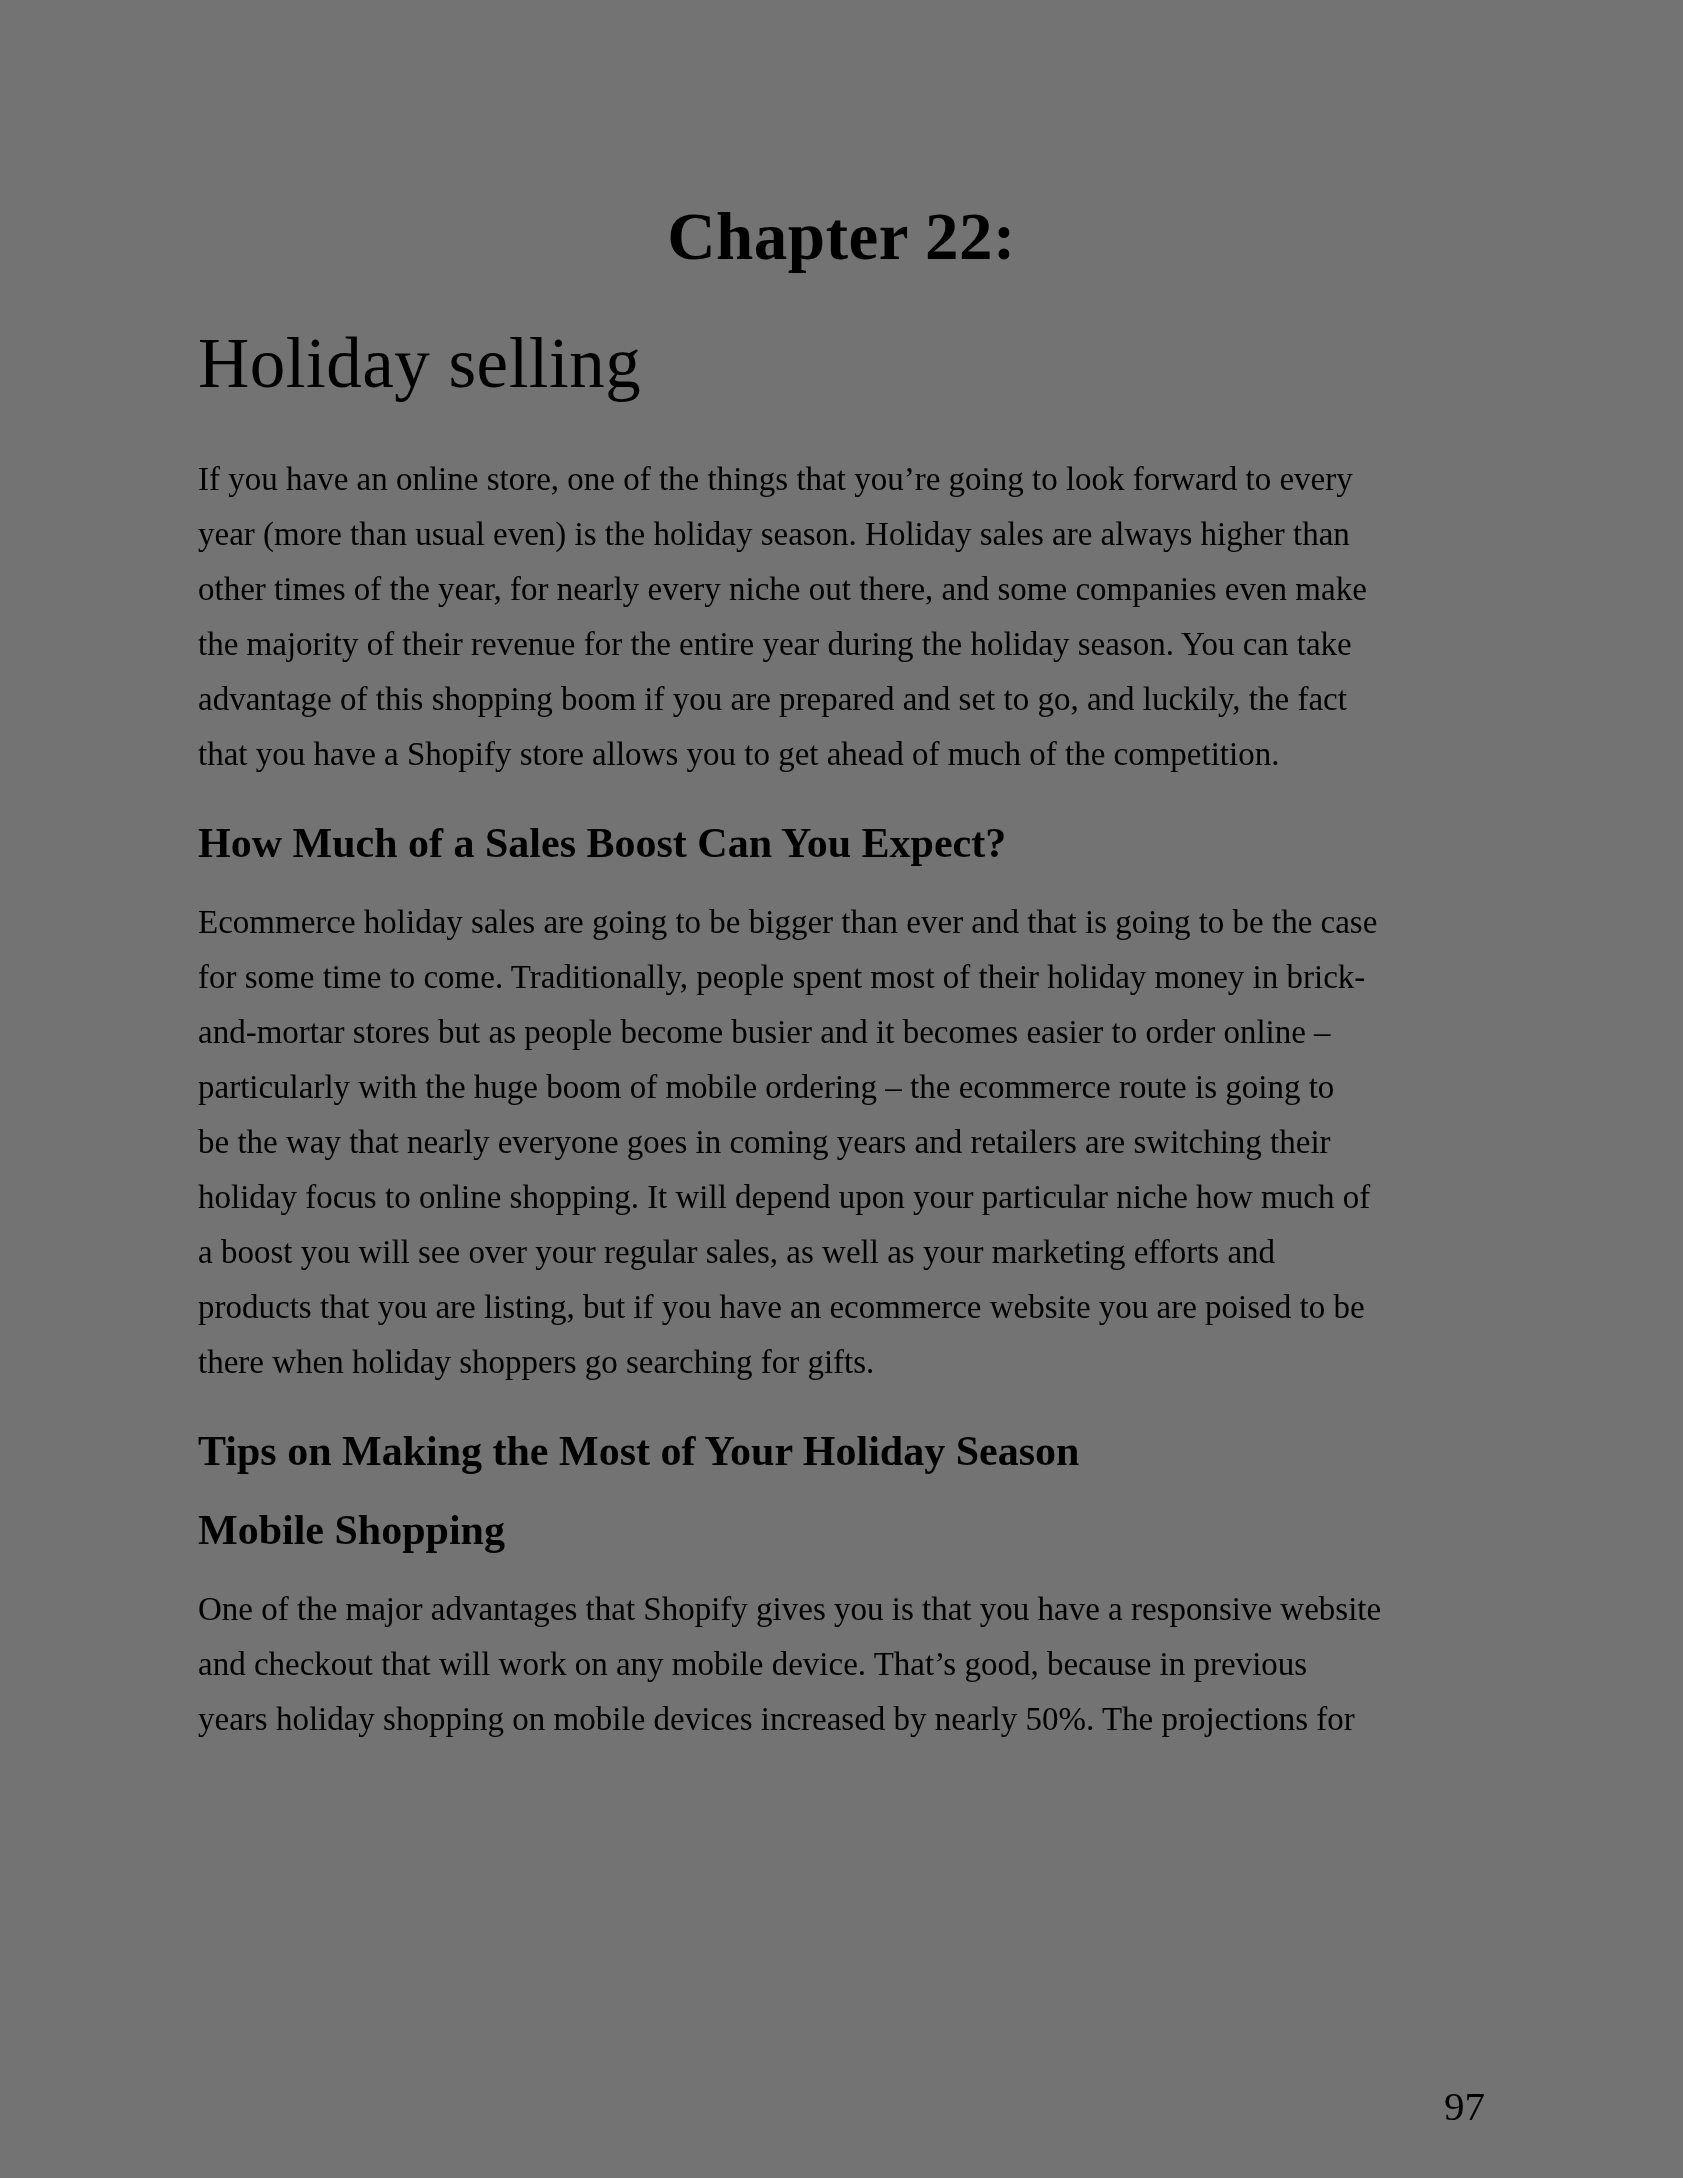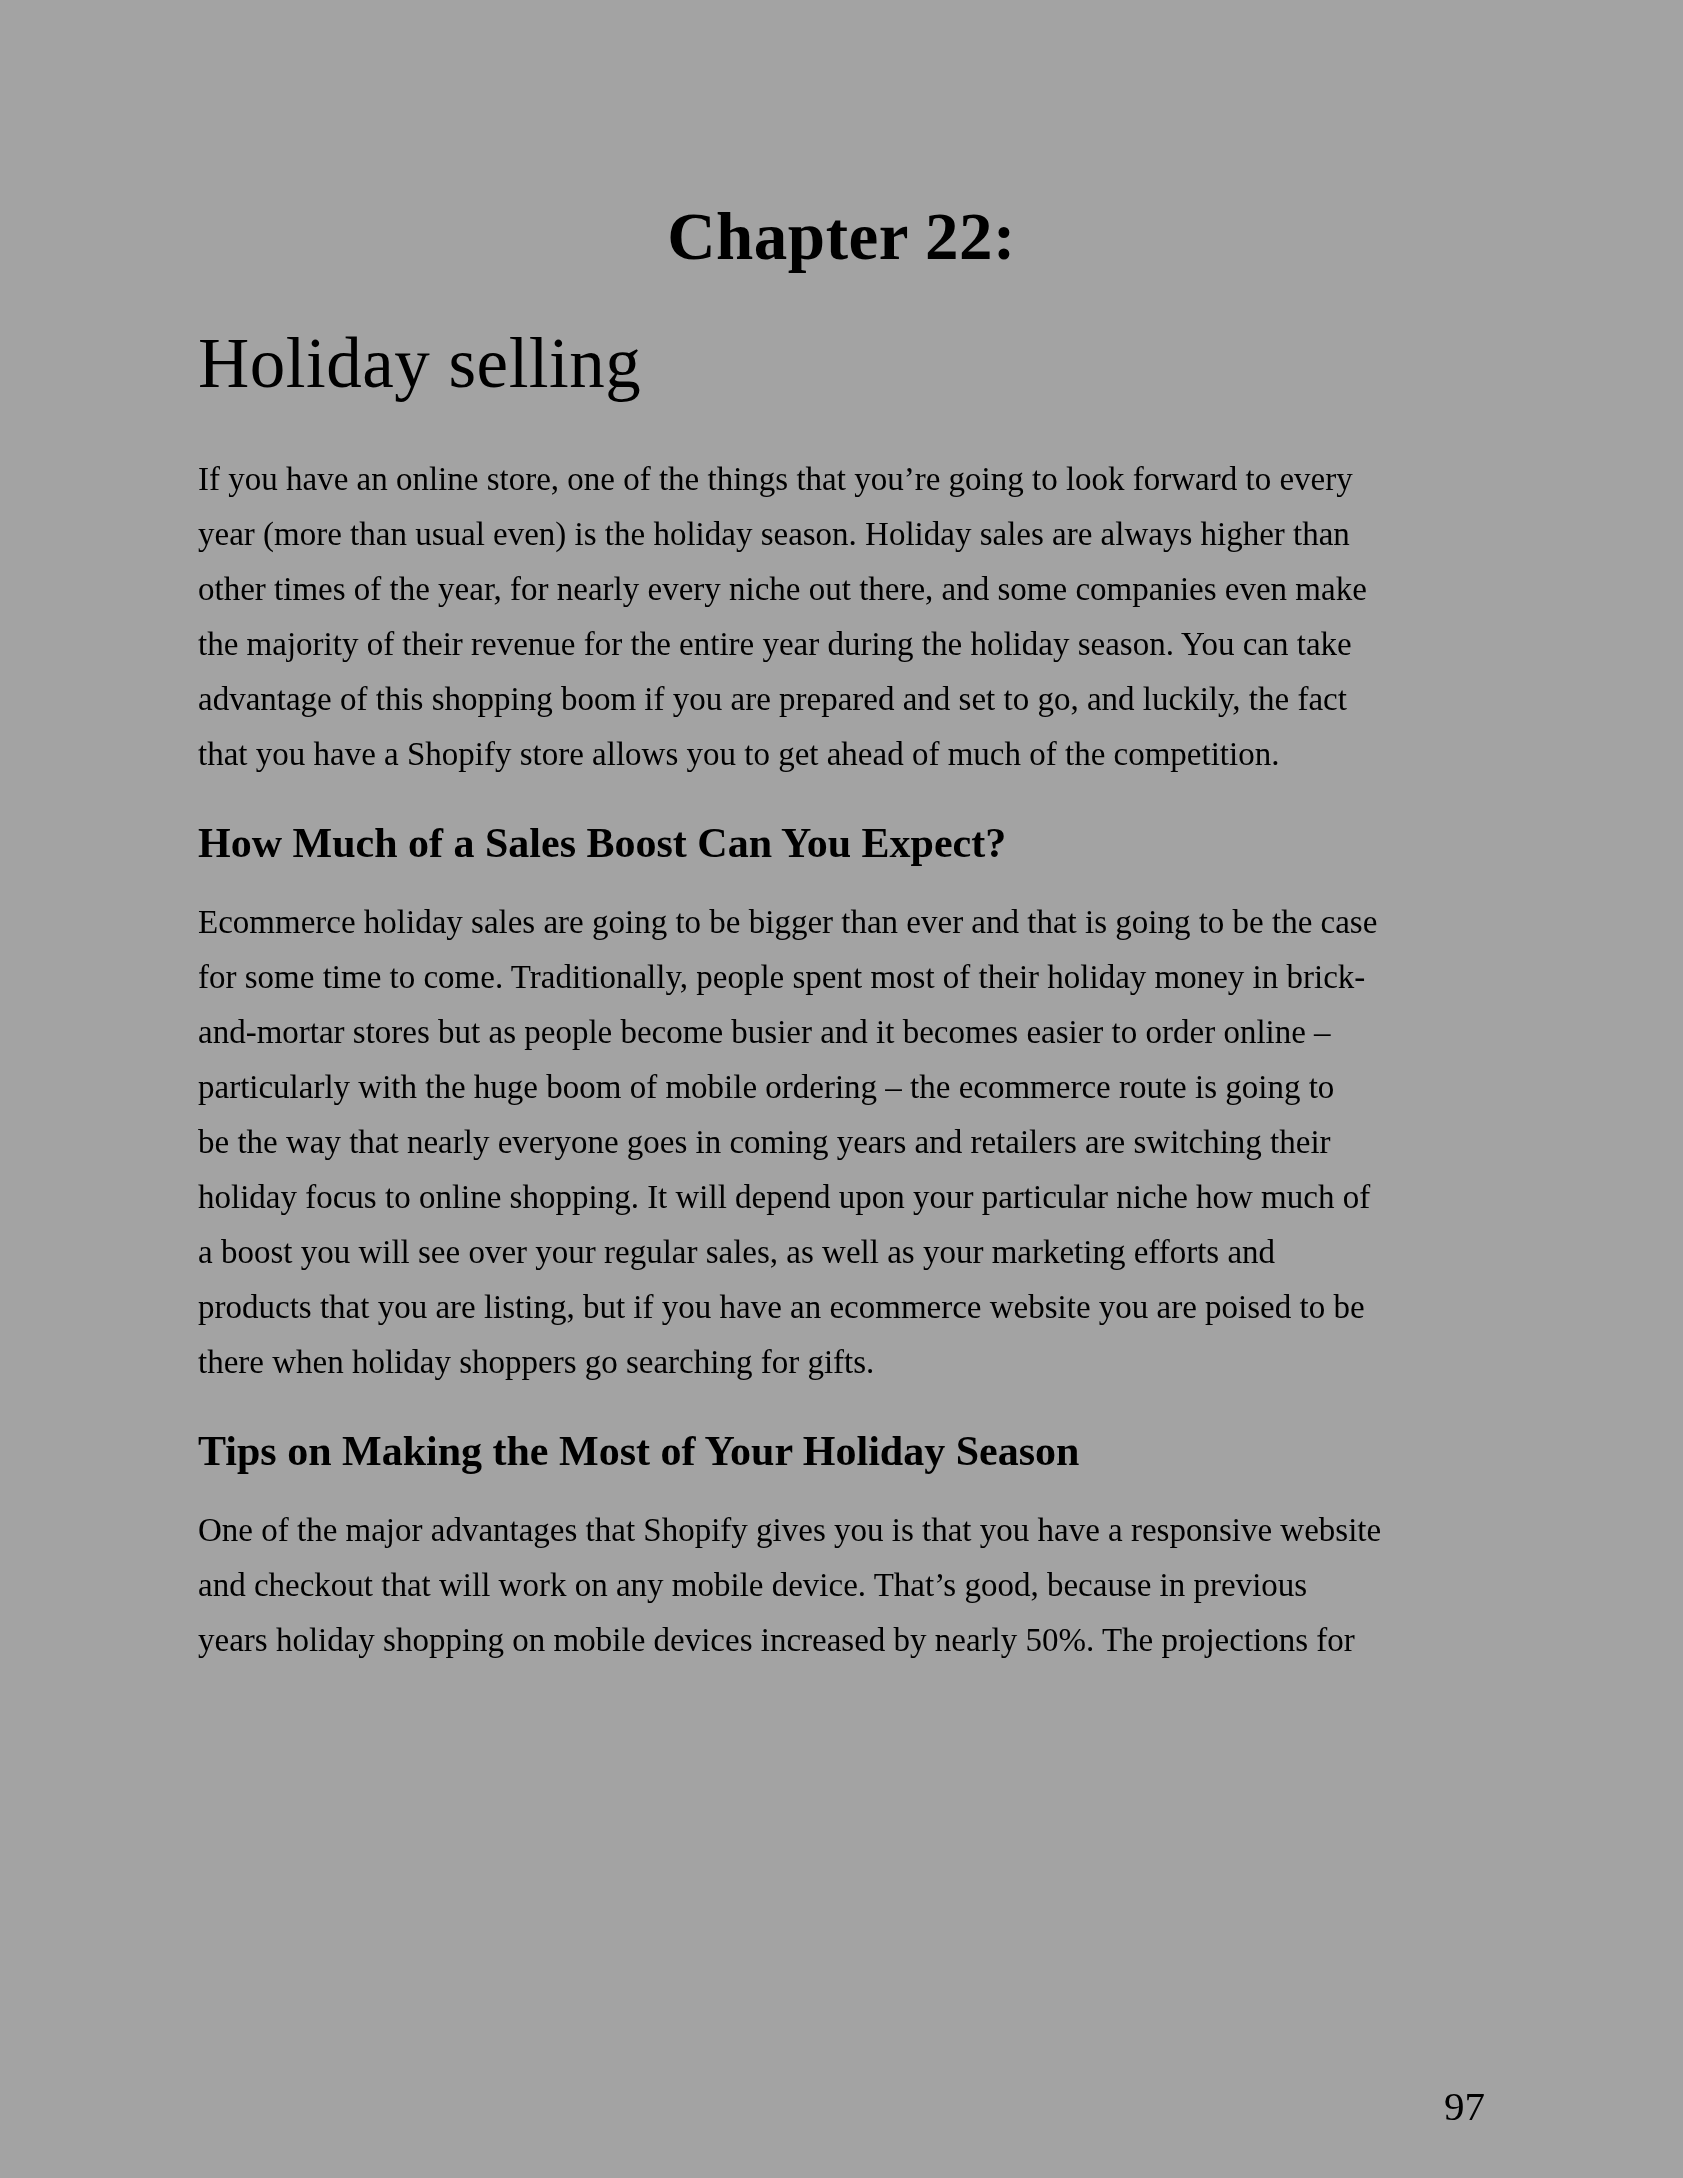--- a/index.html
+++ b/index.html
@@ -4,21 +4,21 @@
 <style>
   html, body {
     margin: 0;
     padding: 0;
     background: #ffffff;
   }
   .page {
     position: relative;
     width: 1683px;
     height: 2178px;
-    background: #a3a3a3;
+    background: #737373;
     color: #000000;
     font-family: "Liberation Serif", "DejaVu Serif", serif;
     overflow: hidden;
   }
   .content {
     padding: 0 198px;
   }
   .chapter-heading {
     margin: 197px 0 0 0;
     font-weight: 700;
@@ -84,20 +84,21 @@
 particularly with the huge boom of mobile ordering – the ecommerce route is going to
 be the way that nearly everyone goes in coming years and retailers are switching their
 holiday focus to online shopping. It will depend upon your particular niche how much of
 a boost you will see over your regular sales, as well as your marketing efforts and
 products that you are listing, but if you have an ecommerce website you are poised to be
 there when holiday shoppers go searching for gifts.</p>
 
     <h2 class="section-heading">Tips on Making the Most of Your Holiday Season</h2>
 
 
+    <h2 class="section-heading">Mobile Shopping</h2>
 
     <p class="body-par">One of the major advantages that Shopify gives you is that you have a responsive website
 and checkout that will work on any mobile device. That’s good, because in previous
 years holiday shopping on mobile devices increased by nearly 50%. The projections for</p>
 
   </div>
 
   <div class="page-number">97</div>
 </div>
 

